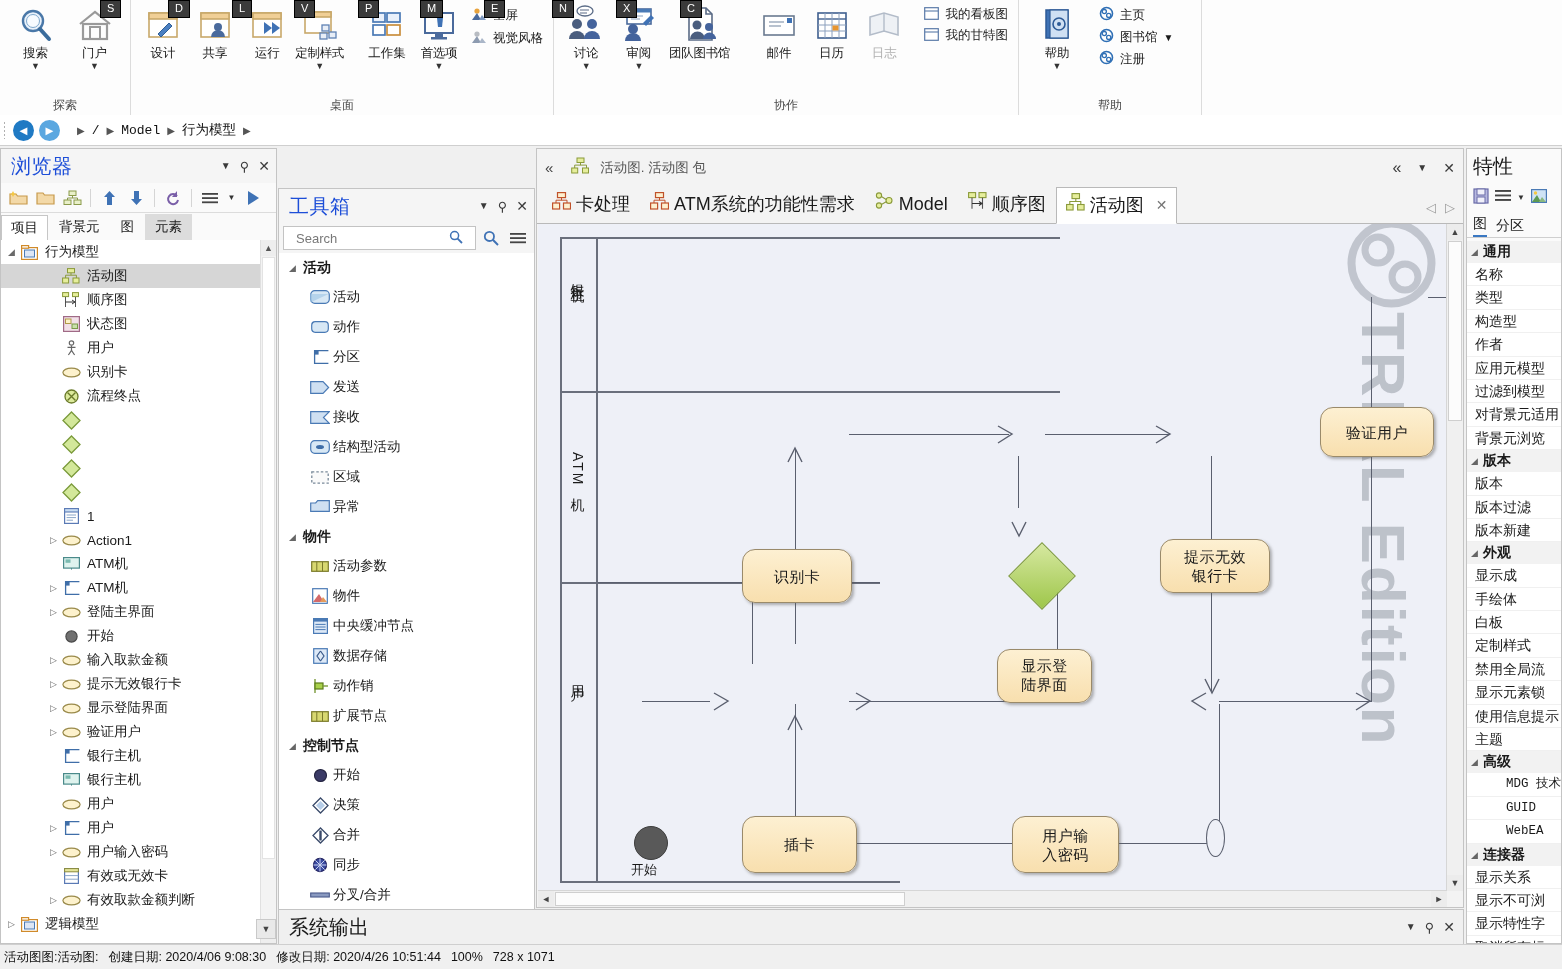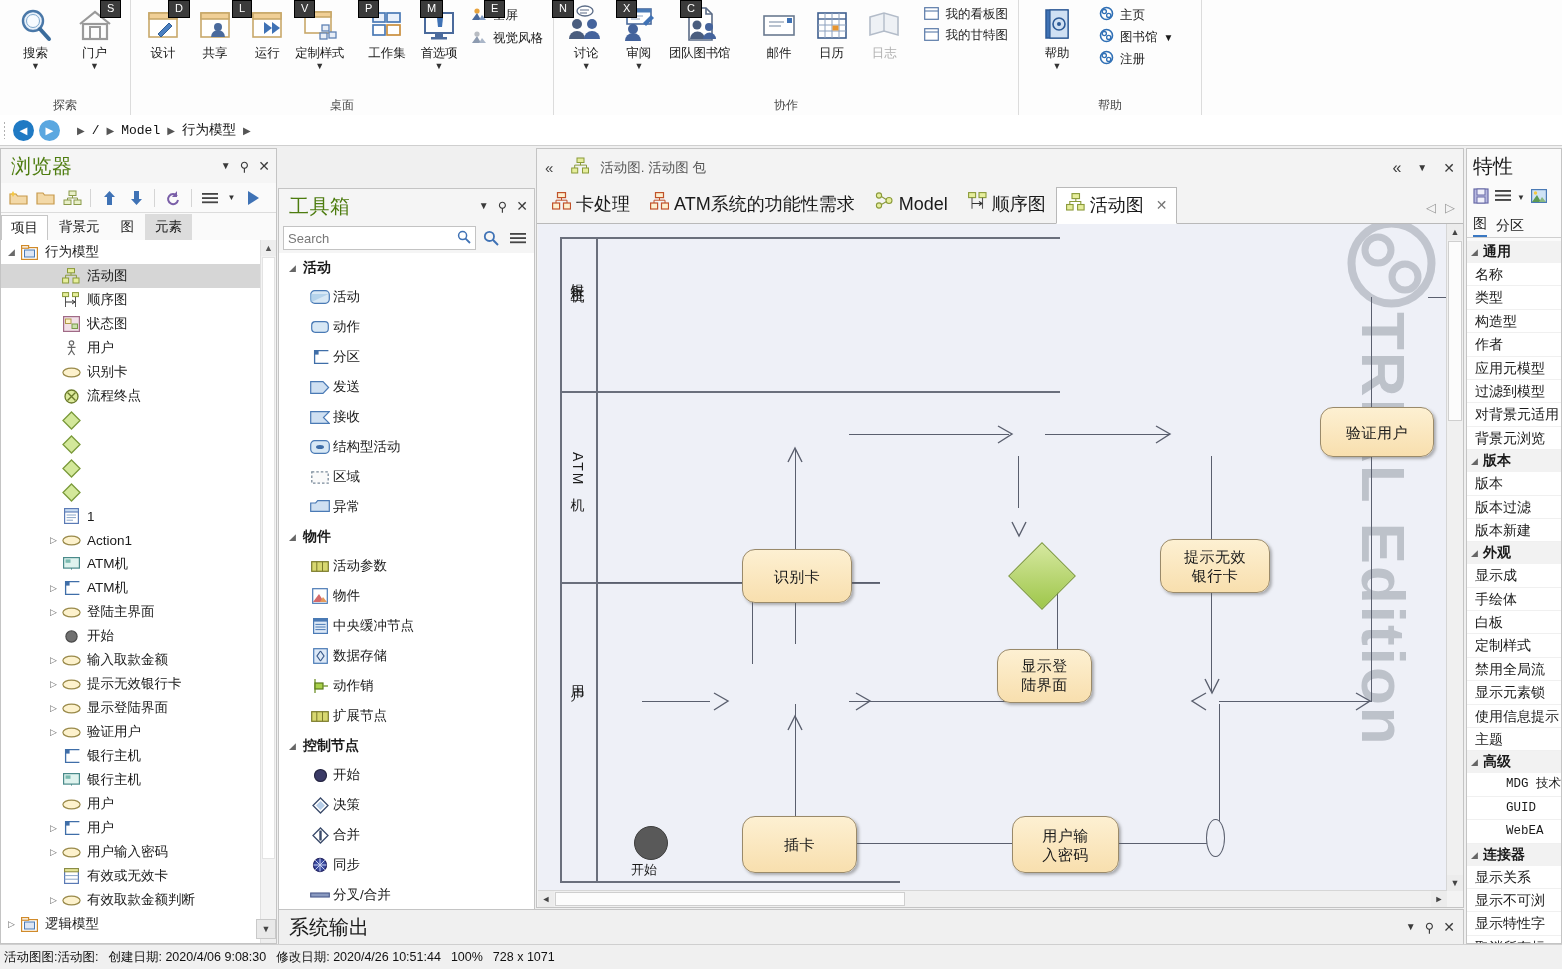--- a/index.html
+++ b/index.html
@@ -40,21 +40,21 @@
   .crumbs .sep{color:#555;font-size:10px;padding:0 5px;font-family:"Liberation Sans",sans-serif;}
   .crumbs .cr{color:#111;cursor:pointer;}
   .crumb-zh{font-family:"Liberation Sans","DejaVu Sans",sans-serif;font-size:13.5px;}
   .crumbbar .grip{width:4px;height:18px;margin-left:3px;
      background-image:radial-gradient(circle,#b0b0b0 40%,transparent 41%);background-size:3px 4px;}
 
   
   .panel{position:absolute;background:#f5f5f5;border:1px solid #c4c4c4;box-sizing:border-box;}
   .panel-head{height:34px;display:flex;align-items:center;justify-content:space-between;
               padding:0 6px 0 10px;background:#f5f5f5;}
-  .panel-title{font-size:20px;color:#4d7c0f;letter-spacing:0.5px;}
+  .panel-title{font-size:20px;color:#1d4ed8;letter-spacing:0.5px;}
   .panel-btns{display:flex;align-items:center;gap:9px;color:#3a3a3a;}
   .panel-btns span{cursor:pointer;line-height:1;}
   .pb-caret{font-size:10px;}
   .pb-pin{font-size:13px;}
   .pb-x{font-size:14px;}
 
   
   #browser{left:0;top:148px;width:277px;height:796px;background:#fafafa;}
   .brow-toolbar{height:29px;display:flex;align-items:center;gap:3px;padding:0 5px;
                 border-bottom:1px solid #dcdcdc;background:#fafafa;}
@@ -73,21 +73,21 @@
   .tnode .ico{width:22px;display:flex;justify-content:center;align-items:center;flex:none;}
   .tnode .lbl{padding-left:5px;}
   .tree-scroll{position:absolute;right:0;top:0;bottom:0;width:15px;background:#f3f3f3;border-left:1px solid #e0e0e0;}
   .ts-up,.ts-dn{height:16px;display:flex;align-items:center;justify-content:center;font-size:9px;color:#555;background:#eee;}
   .ts-thumb{position:absolute;left:1px;right:1px;top:17px;height:600px;background:#fff;border:1px solid #e3e3e3;}
 
   
   #toolbox{left:278px;top:148px;width:257px;height:760px;background:#fff;margin-top:40px;}
   .tbx-search{height:30px;display:flex;align-items:center;padding:0 4px;gap:3px;background:#f5f5f5;}
   .tbx-inp{flex:1;height:22px;border:1px solid #c3c3c3;background:#fff;display:flex;align-items:center;
-           padding:0 4px;font-size:13px;color:#555;justify-content:space-between;}
+           padding:0 12px;font-size:13px;color:#555;justify-content:space-between;}
   .tbx-inp .ph{color:#787878;}
   .tbx-list{position:absolute;left:0;right:0;top:64px;bottom:16px;background:#fff;overflow:hidden;}
   .tbx-grp{display:flex;align-items:center;height:29px;font-weight:bold;font-size:14px;padding-left:10px;}
   .tbx-grp .arw{font-size:9px;color:#666;margin-right:7px;}
   .tbx-item{display:flex;align-items:center;height:30px;padding-left:28px;font-size:13.5px;cursor:default;}
   .tbx-item .ico{width:26px;display:flex;align-items:center;justify-content:center;flex:none;}
   .tbx-foot{position:absolute;left:0;right:0;bottom:0;height:16px;background:#f0f0f0;border-top:1px solid #d8d8d8;
             display:flex;align-items:center;justify-content:center;font-size:9px;color:#555;}
 
   

